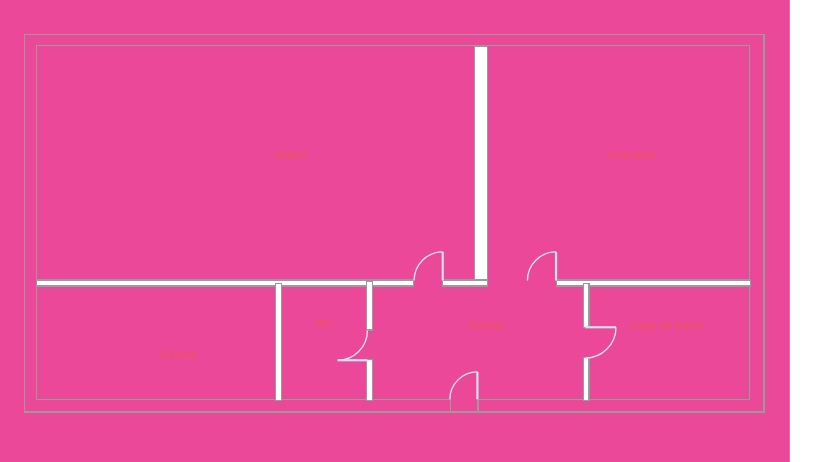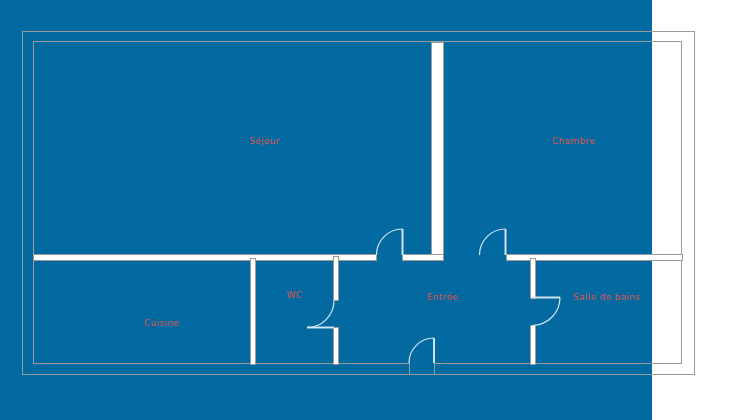--- a/index.html
+++ b/index.html
@@ -8,23 +8,23 @@
     background: #ffffff;
   }
   body {
     width: 750px;
     height: 420px;
     font-family: "DejaVu Sans", sans-serif;
     overflow: hidden;
   }
   #plan-container {
     position: relative;
-    width: 652px;
+    width: 718px;
     height: 420px;
-    background: #0369a1;
+    background: #ec4899;
   }
   svg#floorplan {
     display: block;
     width: 750px;
     height: 420px;
   }
   .wall {
     fill: none;
     stroke: #9a9a9a;
     stroke-width: 1;

